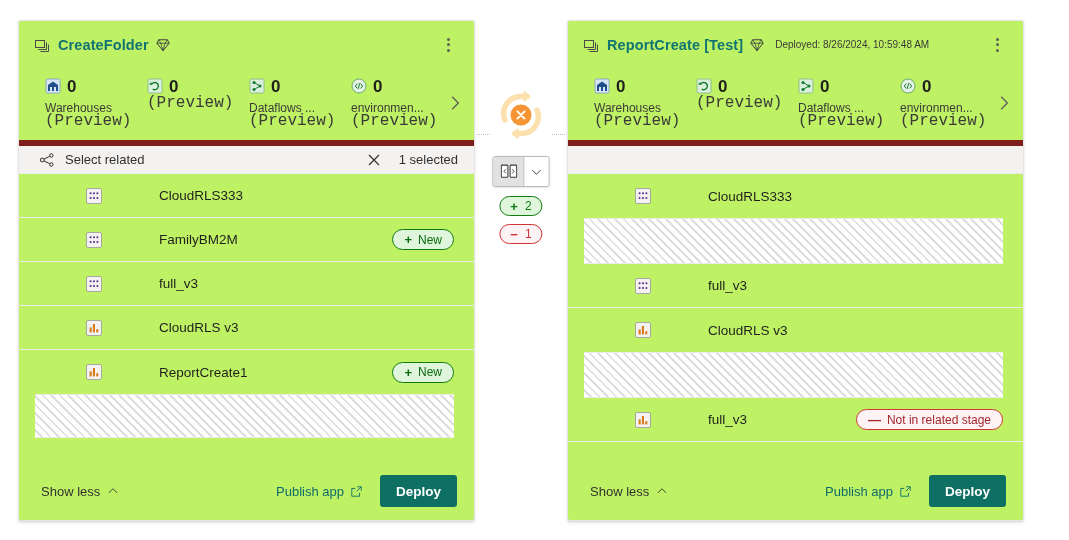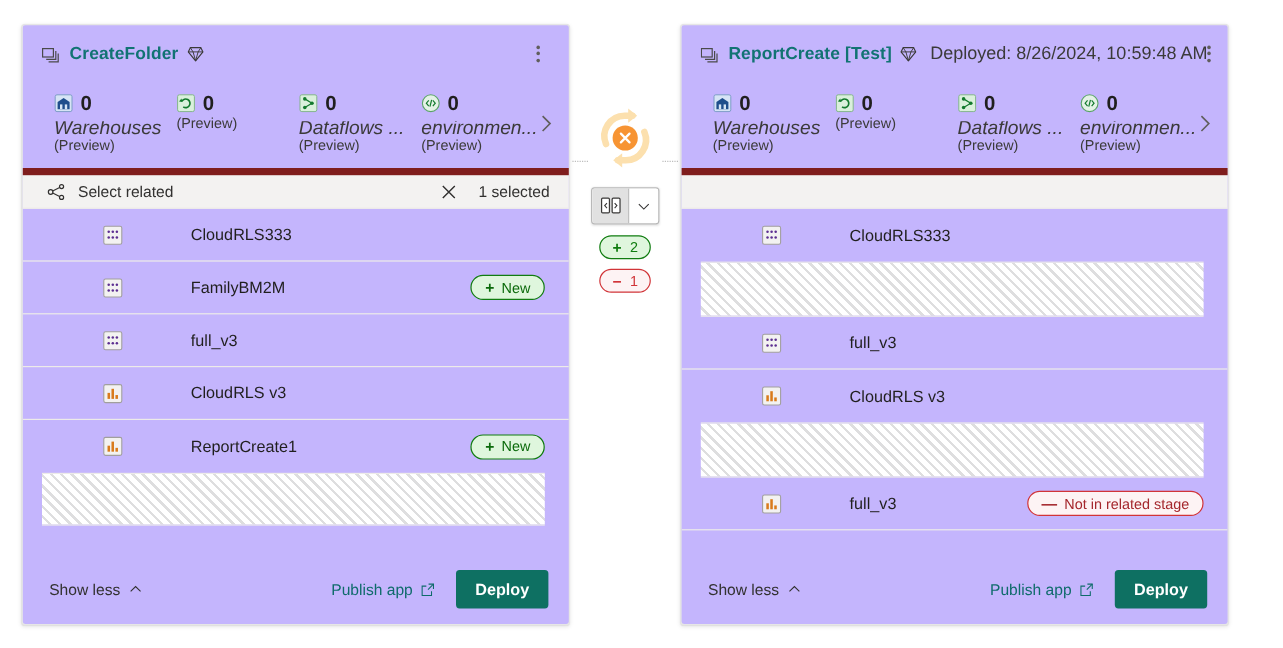--- a/index.html
+++ b/index.html
@@ -14,21 +14,21 @@
     font-size: 13px;
     color: #323130;
     overflow: hidden;
     position: relative;
   }
 
   
   .stage-card {
     position: absolute;
     top: 20px;
-    background: #c4b5fd;
+    background: #bef264;
     border: 1px solid #e6e6e6;
     border-radius: 3px;
     box-shadow: 0 1.2px 3.6px rgba(0,0,0,0.10), 0 0.3px 0.9px rgba(0,0,0,0.07);
     height: 501px;
     box-sizing: border-box;
     display: flex;
     flex-direction: column;
   }
   #card-left  { left: 18px;  width: 457px; }
   #card-right { left: 567px; width: 457px; }
@@ -55,21 +55,21 @@
     letter-spacing: 0.1px;
   }
   .hdr-gem {
     margin-left: 7px;
     width: 14px; height: 14px;
     flex: none;
     display: block;
   }
   .hdr-deployed {
     margin-left: 11px;
-    font-size: 15px;
+    font-size: 10px;
     color: #3b3a39;
     white-space: nowrap;
   }
   .hdr-spacer { flex: 1 1 auto; }
   .kebab {
     width: 24px; height: 24px;
     display: flex;
     flex-direction: column;
     align-items: center;
     justify-content: center;
@@ -106,33 +106,33 @@
   }
   .metric-ico { width: 16px; height: 16px; flex: none; display: block; }
   .metric-count {
     font-size: 17px;
     font-weight: 700;
     color: #201f1e;
     line-height: 1;
   }
   .metric-label {
     margin-top: 4px;
-    font-size: 16px;
+    font-size: 12px;
     color: #2b579a00;
     color: #3b3a39;
     line-height: 14px;
     white-space: nowrap;
     overflow: hidden;
-    font-style: italic;
   }
   .metric-sub {
-    font-size: 12px;
+    font-size: 16px;
     color: #3b3a39;
     line-height: 13px;
     white-space: nowrap;
+    font-family: Liberation Mono, monospace;
   }
   .metric.offset .metric-label { margin-top: 0; }
   .metric-arrow {
     position: absolute;
     right: 10px;
     top: 26px;
     width: 18px; height: 18px;
     cursor: pointer;
   }
 

